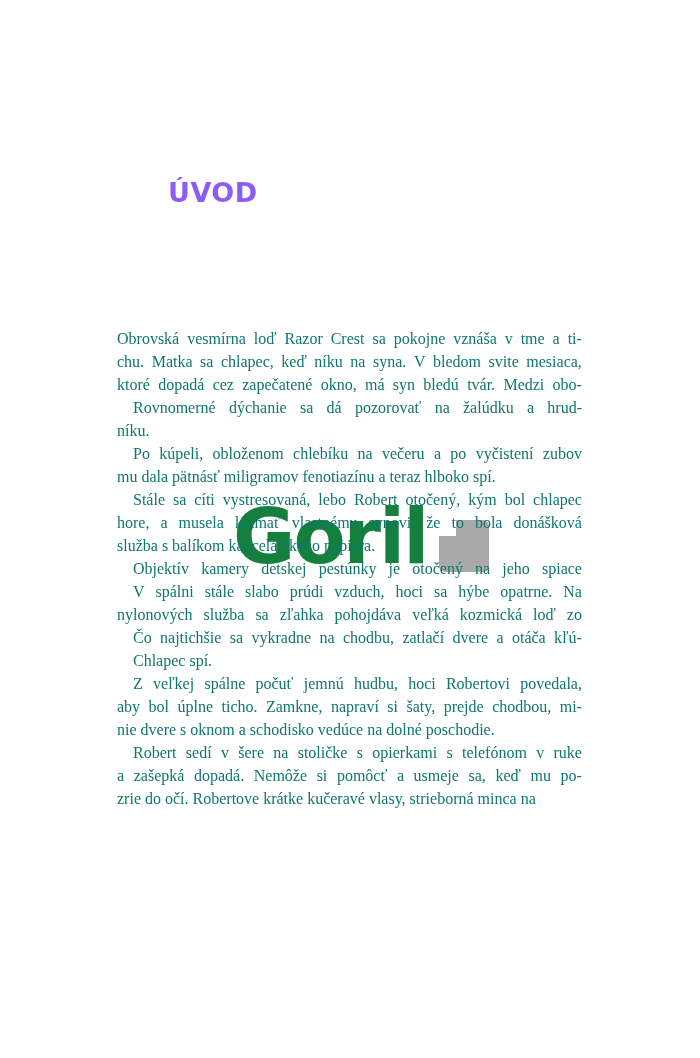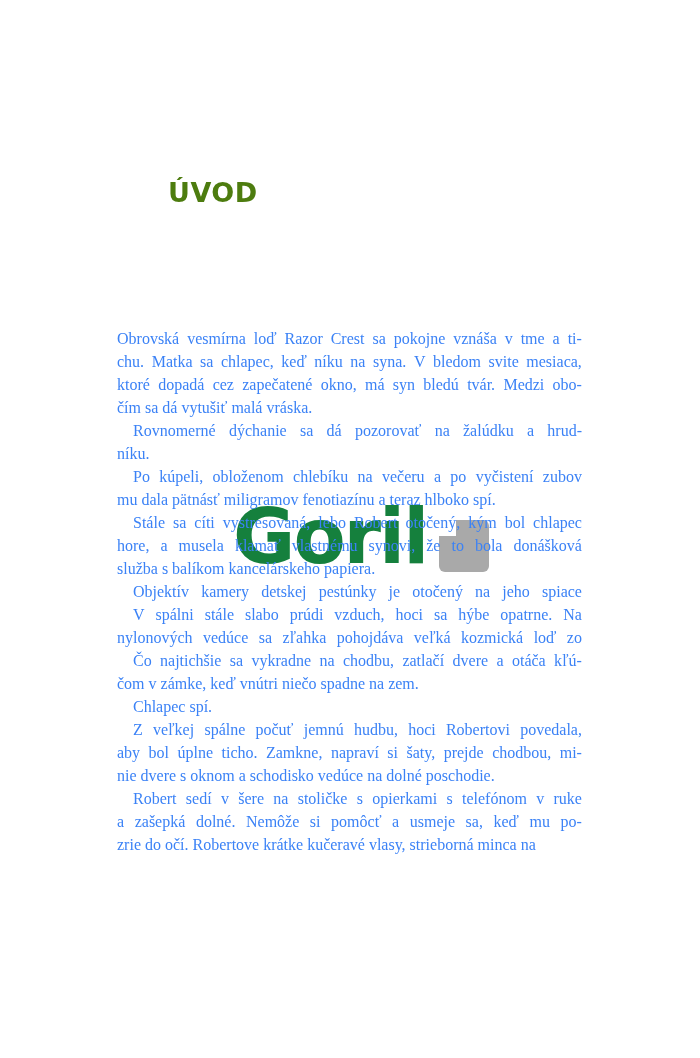--- a/index.html
+++ b/index.html
@@ -18,21 +18,21 @@
   }
   .chapter-heading {
     position: absolute;
     left: 168px;
     top: 179px;
     font-family: "DejaVu Sans", "Liberation Sans", sans-serif;
     font-weight: bold;
     font-size: 27px;
     line-height: 27px;
     letter-spacing: 0.5px;
-    color: #4d7c0f;
+    color: #8b5cf6;
     z-index: 2;
   }
   
   .watermark {
     position: absolute;
     left: 233px;
     top: 492px;
     z-index: 1;
     display: flex;
     align-items: flex-start;
@@ -60,21 +60,21 @@
     width: 17px;
     height: 16px;
     background: #ffffff;
   }
   .body-text {
     position: absolute;
     left: 117px;
     top: 327px;
     width: 465px;
     font-size: 16px;
-    color: #3b82f6;
+    color: #0f766e;
     z-index: 2;
   }
   .para { margin: 0; }
   .line {
     height: 23px;
     line-height: 23px;
     white-space: nowrap;
   }
   .line.just {
     display: flex;
@@ -130,21 +130,20 @@
           <span>cez</span>
           <span>zapečatené</span>
           <span>okno,</span>
           <span>má</span>
           <span>syn</span>
           <span>bledú</span>
           <span>tvár.</span>
           <span>Medzi</span>
           <span>obo-</span>
         </div>
-        <div class="line">čím sa dá vytušiť malá vráska.</div>
       </div>
       <div class="para">
         <div class="line indent just">
           <span>Rovnomerné</span>
           <span>dýchanie</span>
           <span>sa</span>
           <span>dá</span>
           <span>pozorovať</span>
           <span>na</span>
           <span>žalúdku</span>
@@ -217,21 +216,21 @@
           <span>prúdi</span>
           <span>vzduch,</span>
           <span>hoci</span>
           <span>sa</span>
           <span>hýbe</span>
           <span>opatrne.</span>
           <span>Na</span>
         </div>
         <div class="line just">
           <span>nylonových</span>
-          <span>vedúce</span>
+          <span>služba</span>
           <span>sa</span>
           <span>zľahka</span>
           <span>pohojdáva</span>
           <span>veľká</span>
           <span>kozmická</span>
           <span>loď</span>
           <span>zo</span>
         </div>
       </div>
       <div class="para">
@@ -241,21 +240,20 @@
           <span>sa</span>
           <span>vykradne</span>
           <span>na</span>
           <span>chodbu,</span>
           <span>zatlačí</span>
           <span>dvere</span>
           <span>a</span>
           <span>otáča</span>
           <span>kľú-</span>
         </div>
-        <div class="line">čom v zámke, keď vnútri niečo spadne na zem.</div>
       </div>
       <div class="para">
         <div class="line indent">Chlapec spí.</div>
       </div>
       <div class="para">
         <div class="line indent just">
           <span>Z</span>
           <span>veľkej</span>
           <span>spálne</span>
           <span>počuť</span>
@@ -291,21 +289,21 @@
           <span>s</span>
           <span>opierkami</span>
           <span>s</span>
           <span>telefónom</span>
           <span>v</span>
           <span>ruke</span>
         </div>
         <div class="line just">
           <span>a</span>
           <span>zašepká</span>
-          <span>dolné.</span>
+          <span>dopadá.</span>
           <span>Nemôže</span>
           <span>si</span>
           <span>pomôcť</span>
           <span>a</span>
           <span>usmeje</span>
           <span>sa,</span>
           <span>keď</span>
           <span>mu</span>
           <span>po-</span>
         </div>

